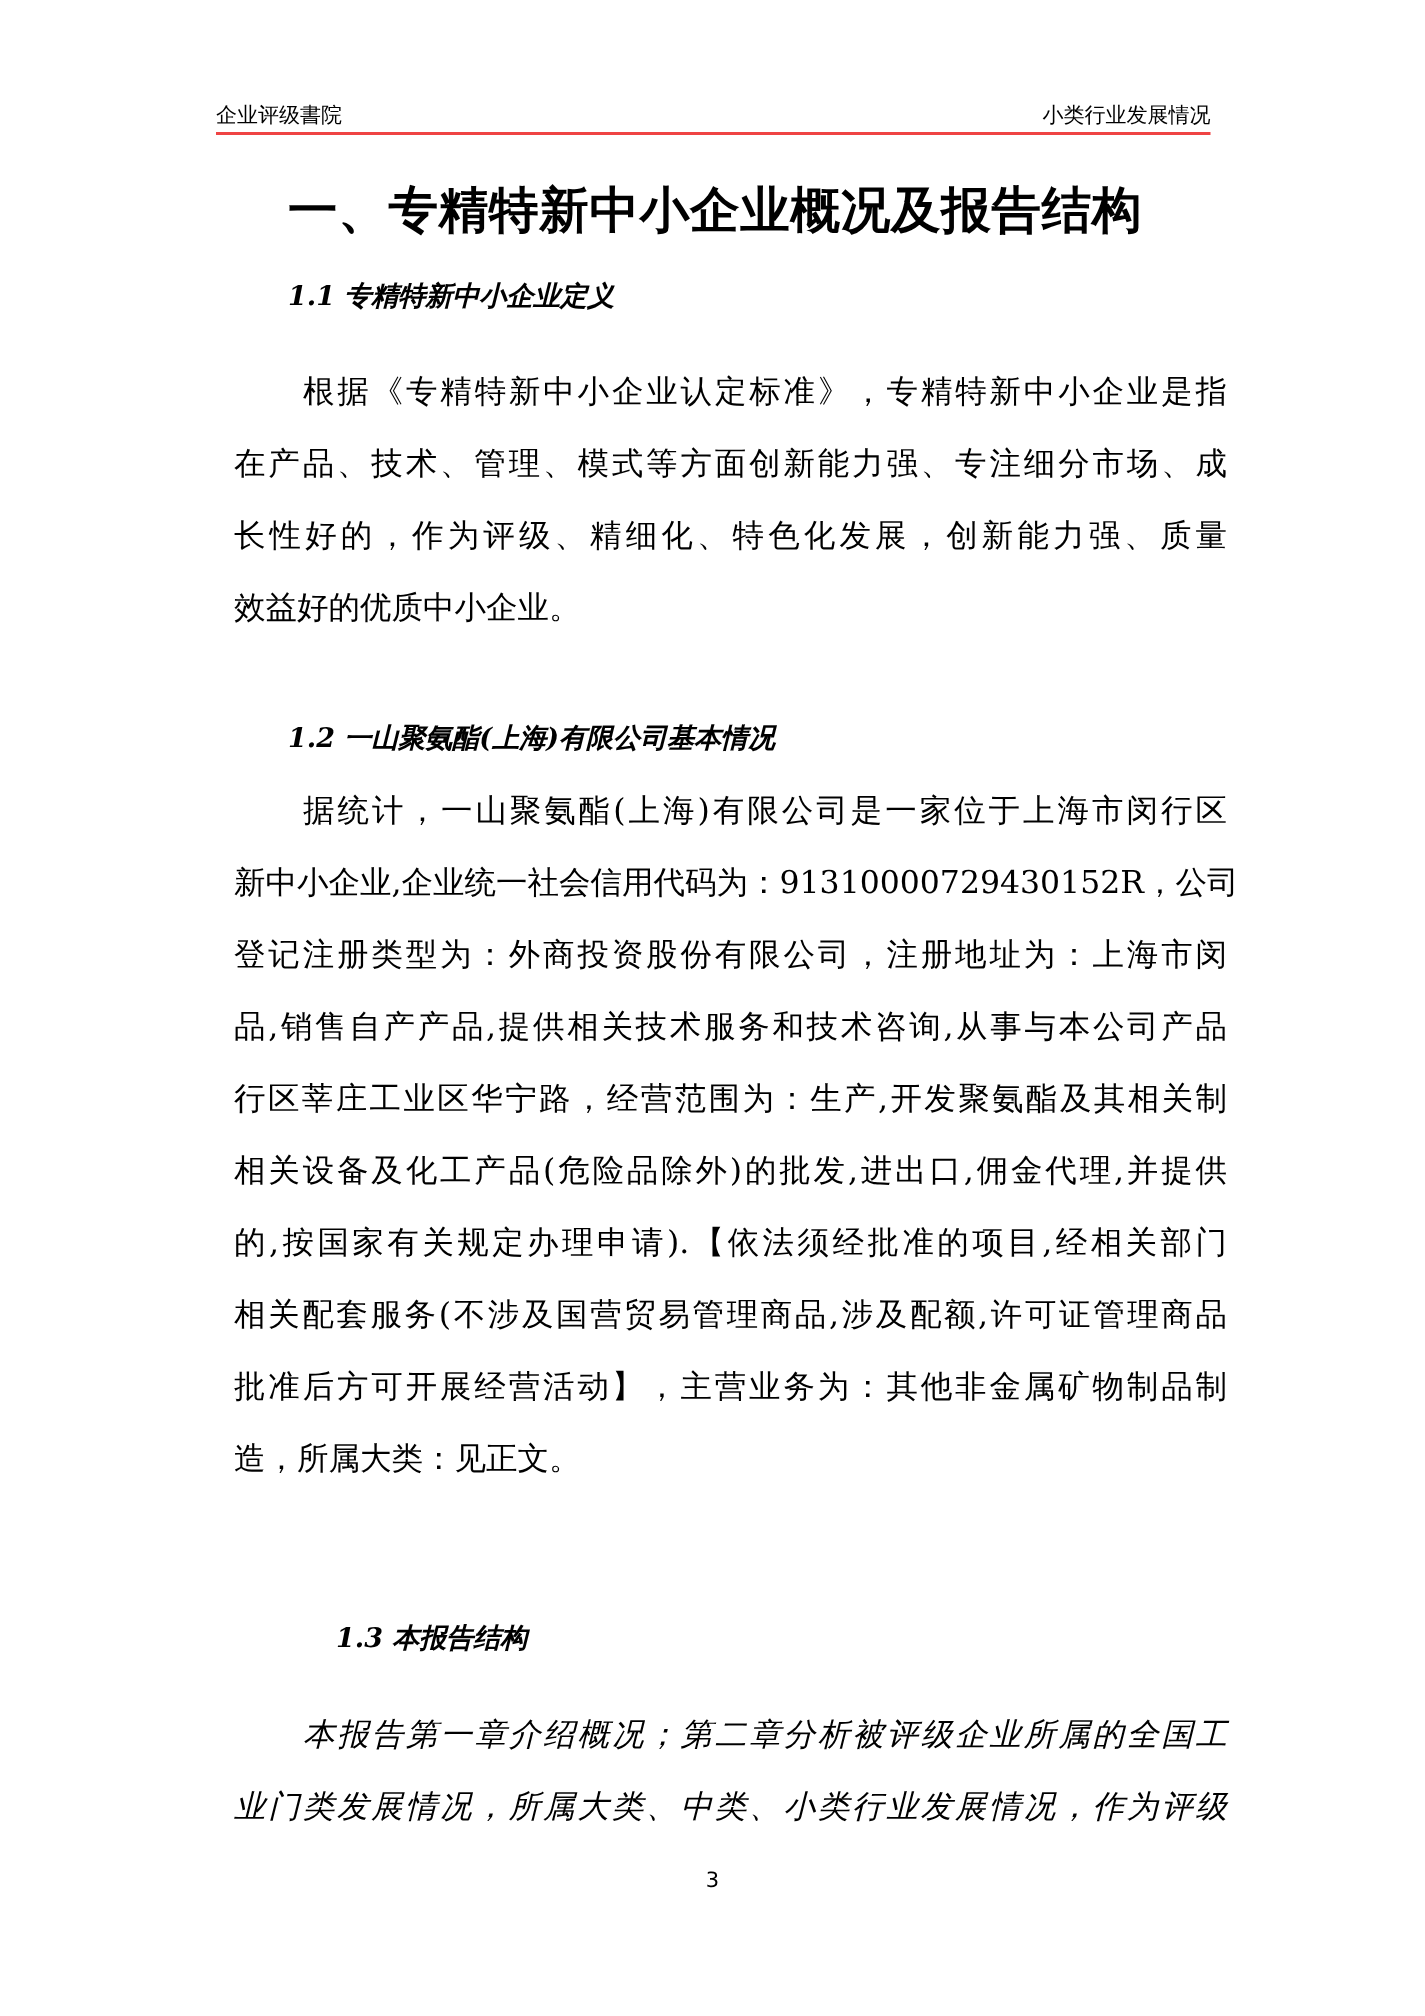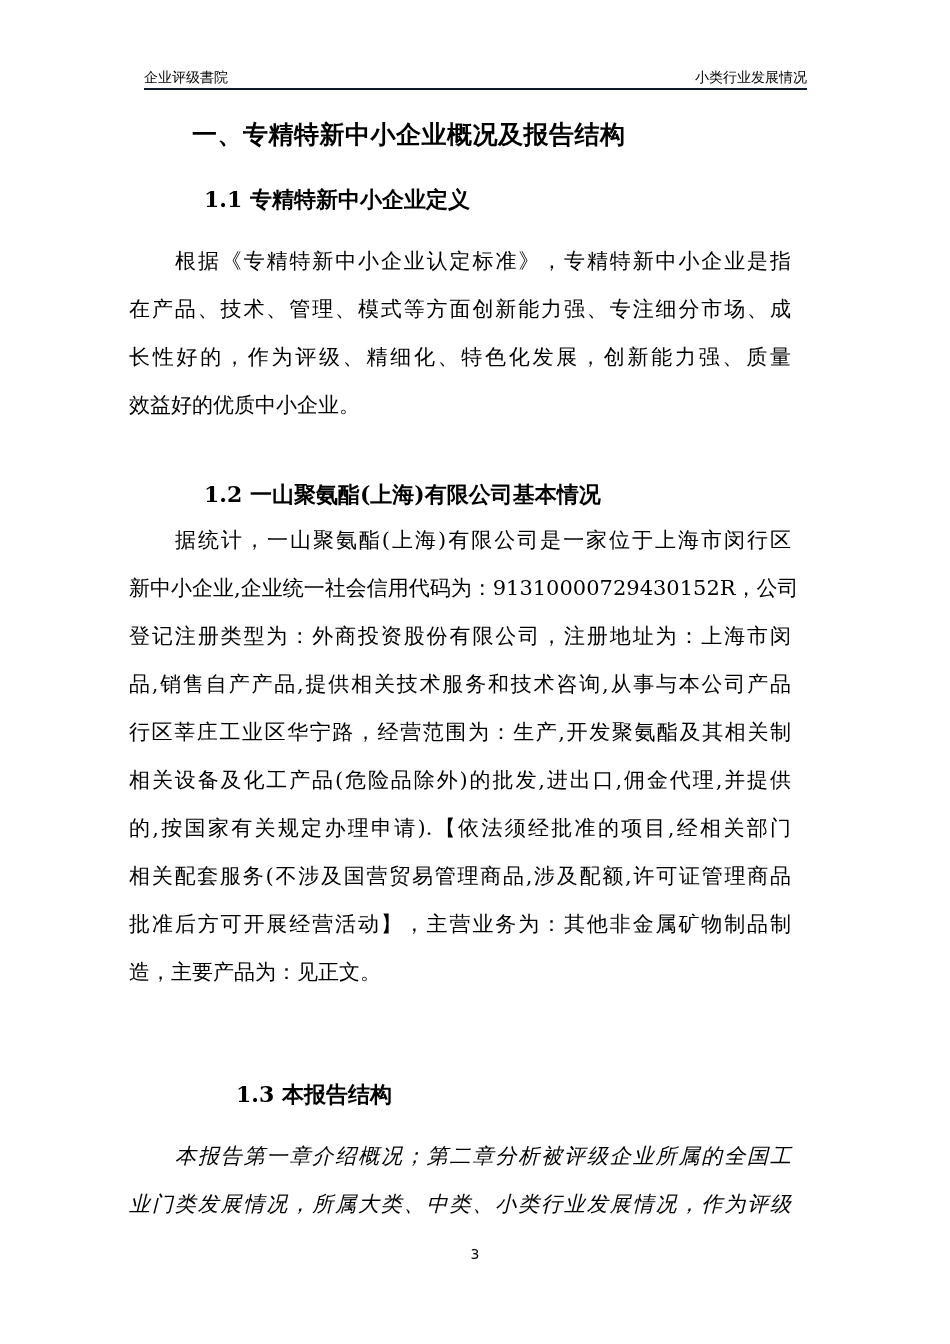--- a/index.html
+++ b/index.html
@@ -1,28 +1,28 @@
 <!DOCTYPE html>
 <html><head>
   <meta charset="utf-8">
   <style>
     html, body { margin: 0; padding: 0; background: #ffffff; }
     body { width: 950px; height: 1344px; position: relative; overflow: hidden;
            font-family: "DejaVu Serif", "Liberation Serif", serif; color: #000; }
     .page { position: absolute; left: 0; top: 0; width: 950px; height: 1344px; background: #fff; }
     .hdr { position: absolute; left: 144px; right: 143px; top: 66px; height: 22px;
-           border-bottom: 2px solid #0f172a; font-family: "DejaVu Sans", "Liberation Sans", sans-serif;
+           border-bottom: 2px solid #ef4444; font-family: "DejaVu Sans", "Liberation Sans", sans-serif;
            font-size: 14px; line-height: 20px; }
     .hdr-left { position: absolute; left: 0; top: 1px; }
     .hdr-right { position: absolute; right: 0; top: 1px; }
-    .h1 { position: absolute; left: 192px; top: 118px; font-size: 25px; font-weight: bold;
+    .h1 { position: absolute; left: 192px; top: 118px; font-size: 33px; font-weight: bold;
           font-family: "DejaVu Sans", "Liberation Sans", sans-serif; letter-spacing: 0.5px; }
-    .h2 { position: absolute; left: 204px; font-size: 22px; font-weight: bold;
-          font-family: "DejaVu Serif", "Liberation Serif", serif; }
-    .para { position: absolute; left: 129px; width: 662px; font-size: 21px; line-height: 48px; }
+    .h2 { position: absolute; left: 192px; font-size: 18px; font-weight: bold;
+          font-family: "DejaVu Serif", "Liberation Serif", serif; font-style: italic; }
+    .para { position: absolute; left: 156px; width: 662px; font-size: 21px; line-height: 48px; }
     .line { display: block; white-space: nowrap; text-align: justify; text-align-last: justify; height: 48px; }
     .line.first { padding-left: 46px; }
     .line.last { text-align-last: left; }
     .pgnum { position: absolute; left: 0; width: 950px; top: 1246px; text-align: center;
              font-family: "DejaVu Sans", "Liberation Sans", sans-serif; font-size: 14px; }
   </style>
 </head>
 <body>
 
 <div class="page">
@@ -46,21 +46,21 @@
   <div class="para" style="top:516px;">
     <span class="line first">据统计，一山聚氨酯(上海)有限公司是一家位于上海市闵行区</span>
     <span class="line">新中小企业,企业统一社会信用代码为：91310000729430152R，公司</span>
     <span class="line">登记注册类型为：外商投资股份有限公司，注册地址为：上海市闵</span>
     <span class="line">品,销售自产产品,提供相关技术服务和技术咨询,从事与本公司产品</span>
     <span class="line">行区莘庄工业区华宁路，经营范围为：生产,开发聚氨酯及其相关制</span>
     <span class="line">相关设备及化工产品(危险品除外)的批发,进出口,佣金代理,并提供</span>
     <span class="line">的,按国家有关规定办理申请).【依法须经批准的项目,经相关部门</span>
     <span class="line">相关配套服务(不涉及国营贸易管理商品,涉及配额,许可证管理商品</span>
     <span class="line">批准后方可开展经营活动】，主营业务为：其他非金属矿物制品制</span>
-    <span class="line last">造，主要产品为：见正文。</span>
+    <span class="line last">造，所属大类：见正文。</span>
   </div>
 
   <div class="h2" style="top:1080px;margin-left:32px;">1.3 本报告结构</div>
   <div class="para" style="top:1132px;font-style:italic;">
     <span class="line first">本报告第一章介绍概况；第二章分析被评级企业所属的全国工</span>
     <span class="line">业门类发展情况，所属大类、中类、小类行业发展情况，作为评级</span>
   </div>
 
   <div class="pgnum">3</div>
 </div>

